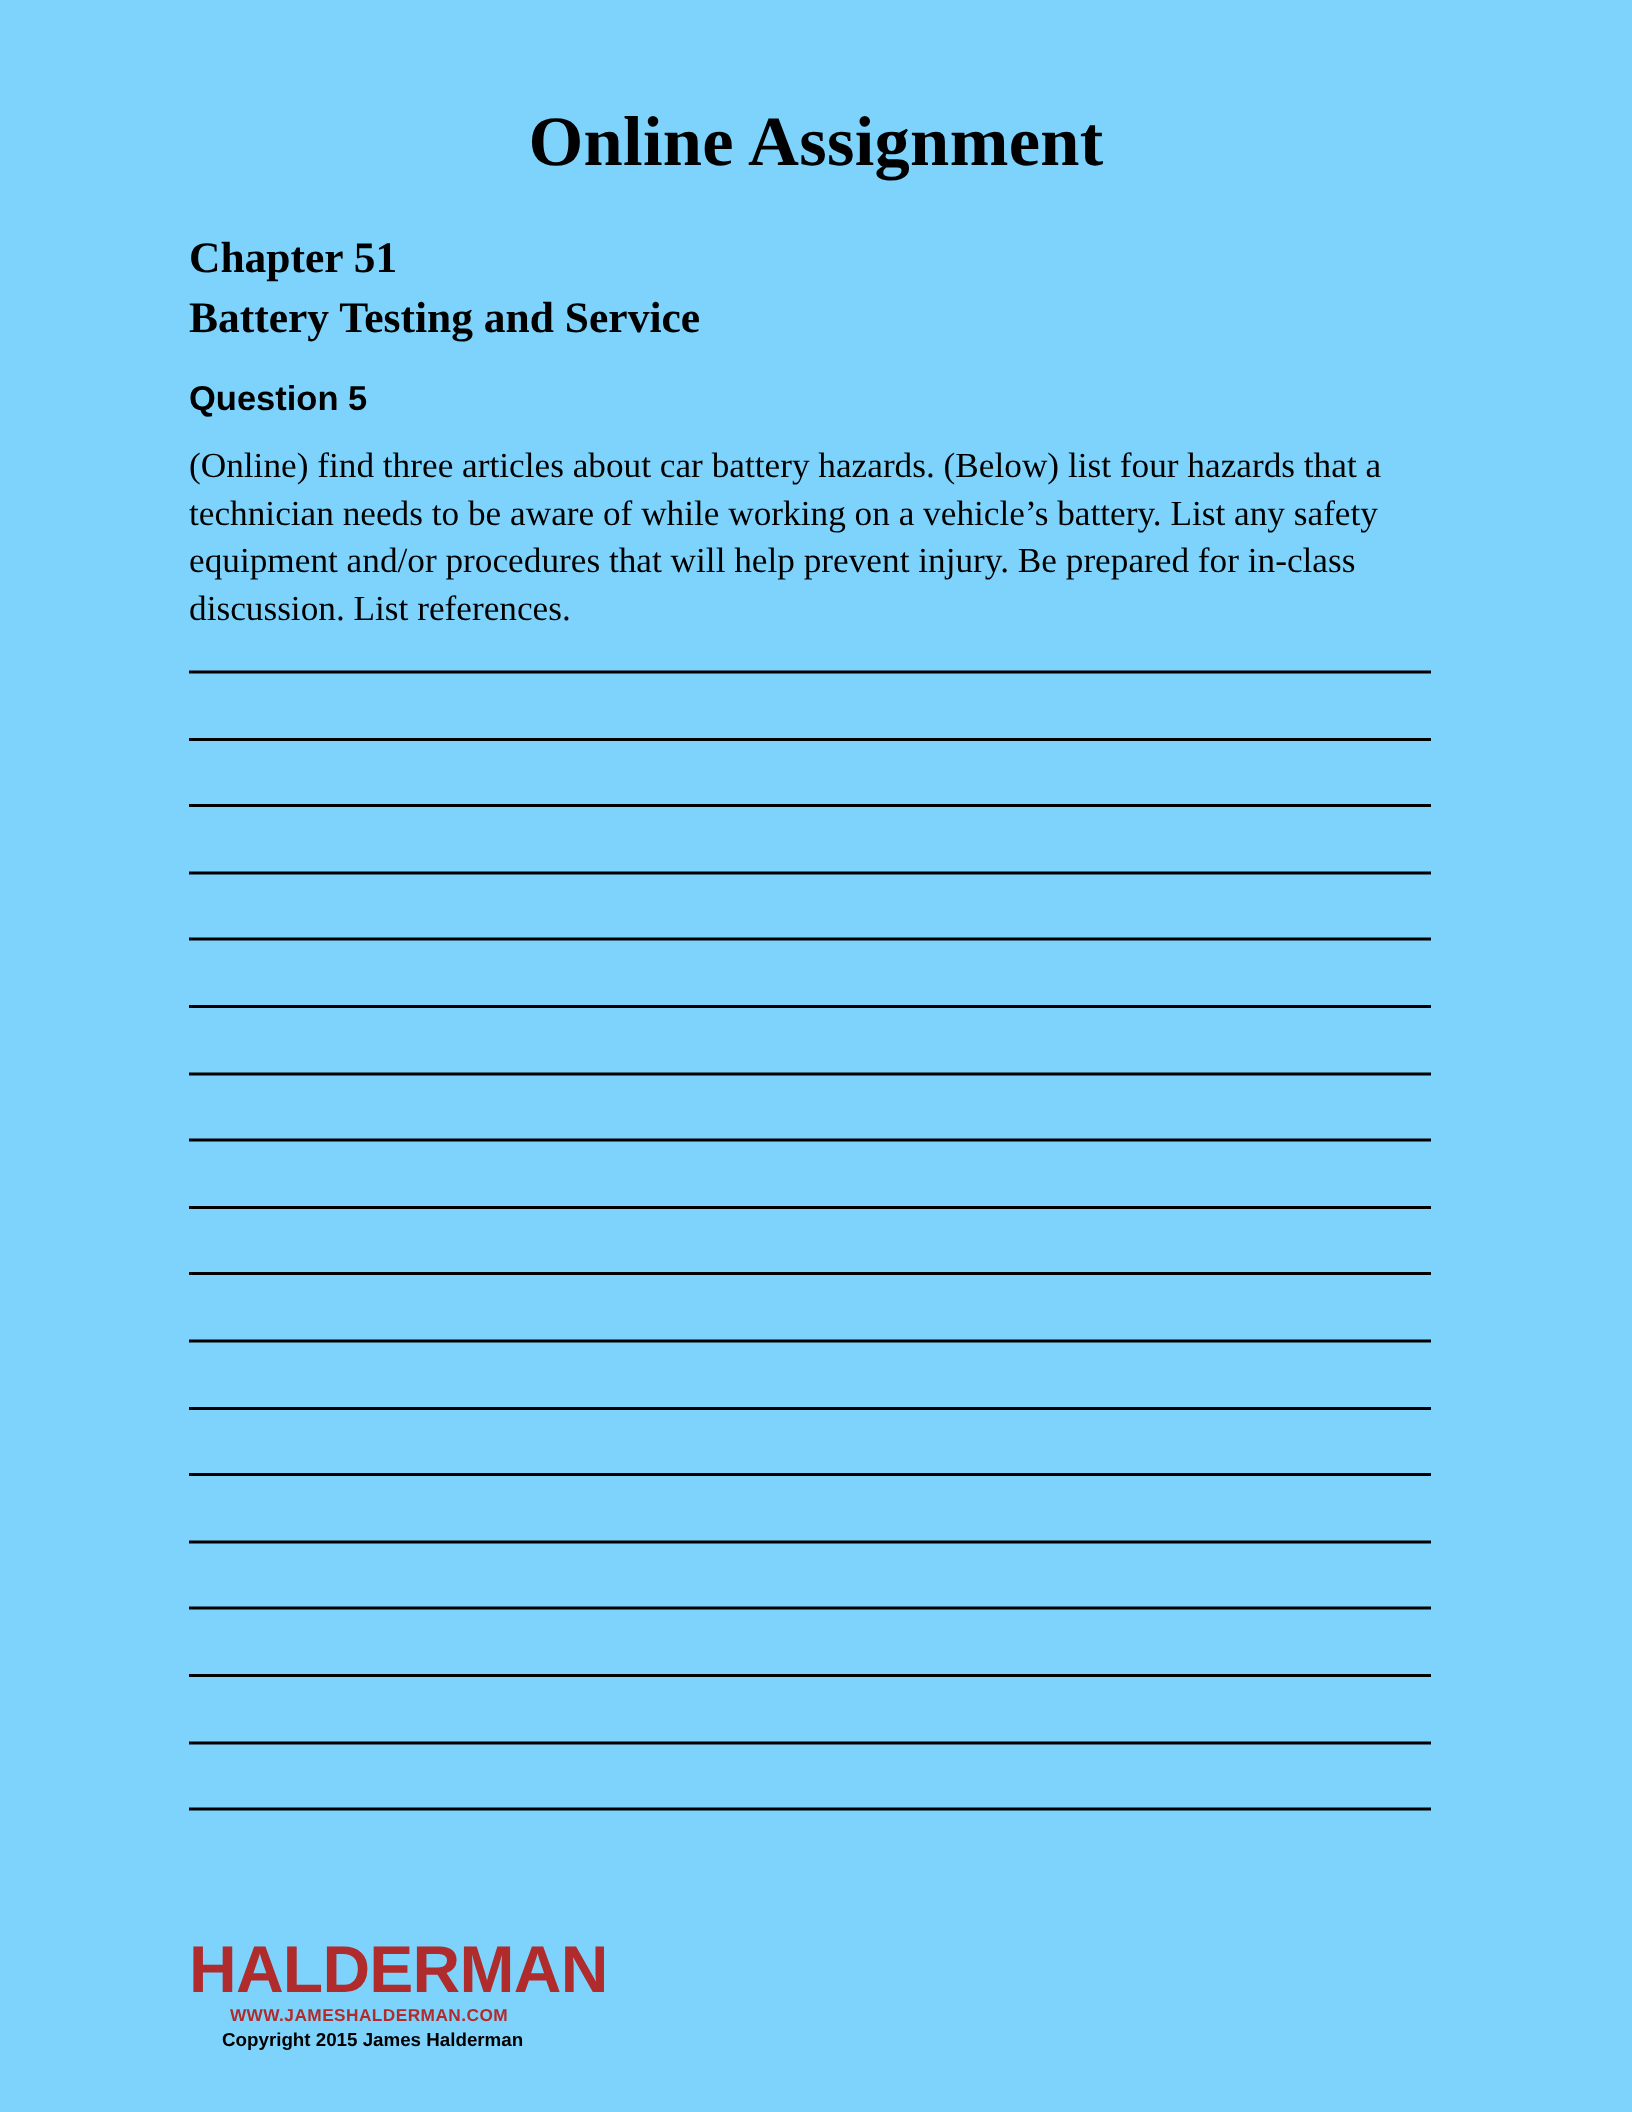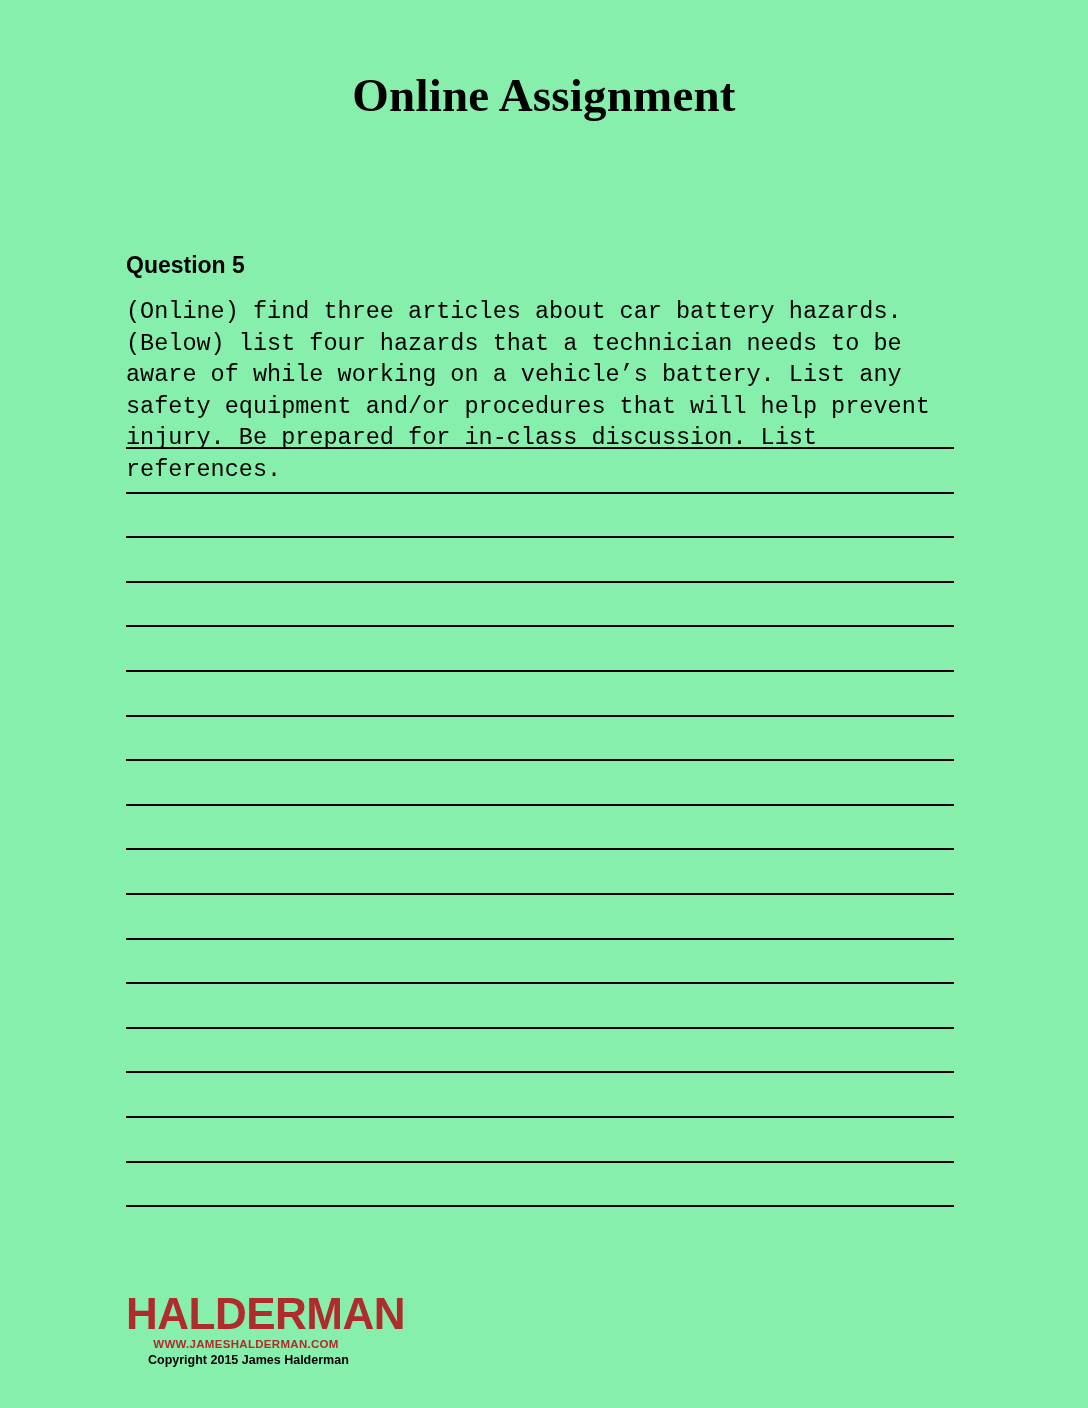--- a/index.html
+++ b/index.html
@@ -13,21 +13,21 @@
     position: relative;
     font-family: "Liberation Serif", serif;
     color: #000000;
     overflow: hidden;
   }
   .page {
     position: absolute;
     left: 0; top: 0;
     width: 1088px;
     height: 1408px;
-    background: #86efac;
+    background: #7dd3fc;
     box-sizing: border-box;
   }
   .doc-title {
     position: absolute;
     top: 70px;
     left: 0;
     width: 1088px;
     text-align: center;
     font-family: "Liberation Serif", serif;
     font-weight: bold;
@@ -59,21 +59,21 @@
     top: 252px;
     font-family: Liberation Sans, sans-serif;
     font-weight: bold;
     font-size: 23px;
   }
   .question-text {
     position: absolute;
     left: 126px;
     top: 296px;
     width: 832px;
-    font-family: Liberation Mono, monospace;
+    font-family: Liberation Serif, serif;
     font-size: 23.5px;
     line-height: 31.5px;
     text-align: left;
   }
   .lines {
     position: absolute;
     left: 126px;
     top: 447px;
     width: 828px;
   }
@@ -116,20 +116,24 @@
     margin-left: 22px;
   }
 </style>
 </head>
 <body>
 
 <div class="page">
 
   <div class="doc-title">Online Assignment</div>
 
+  <div class="chapter-block">
+    <div class="chapter-number">Chapter 51</div>
+    <div class="chapter-name">Battery Testing and Service</div>
+  </div>
 
   <div class="question-label">Question 5</div>
 
   <div class="question-text">(Online) find three articles about car battery hazards. (Below) list four hazards that a technician needs to be aware of while working on a vehicle’s battery. List any safety equipment and/or procedures that will help prevent injury. Be prepared for in-class discussion. List references.</div>
 
   <div class="lines" id="answer-lines">
       <div class="answer-line"></div>
       <div class="answer-line"></div>
       <div class="answer-line"></div>
       <div class="answer-line"></div>

